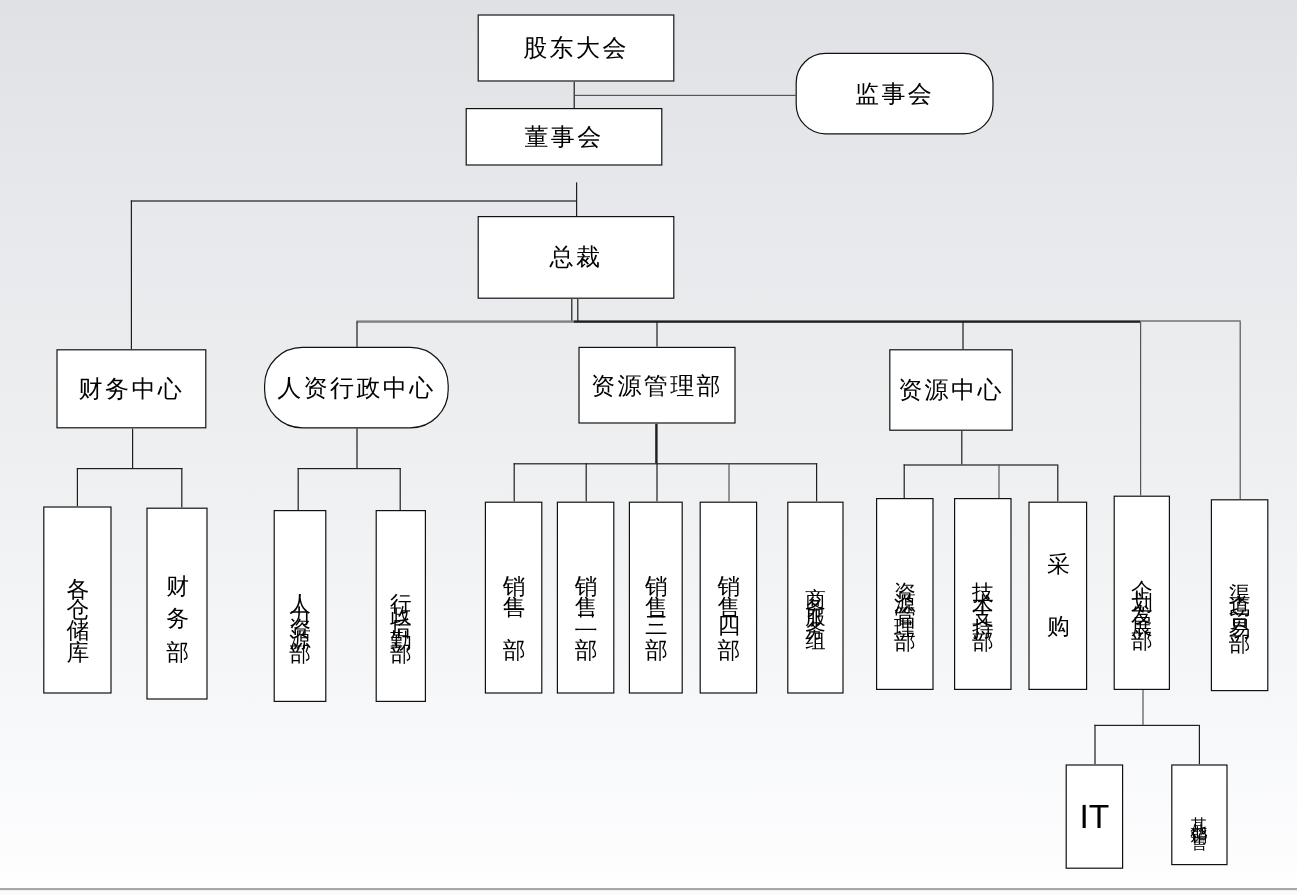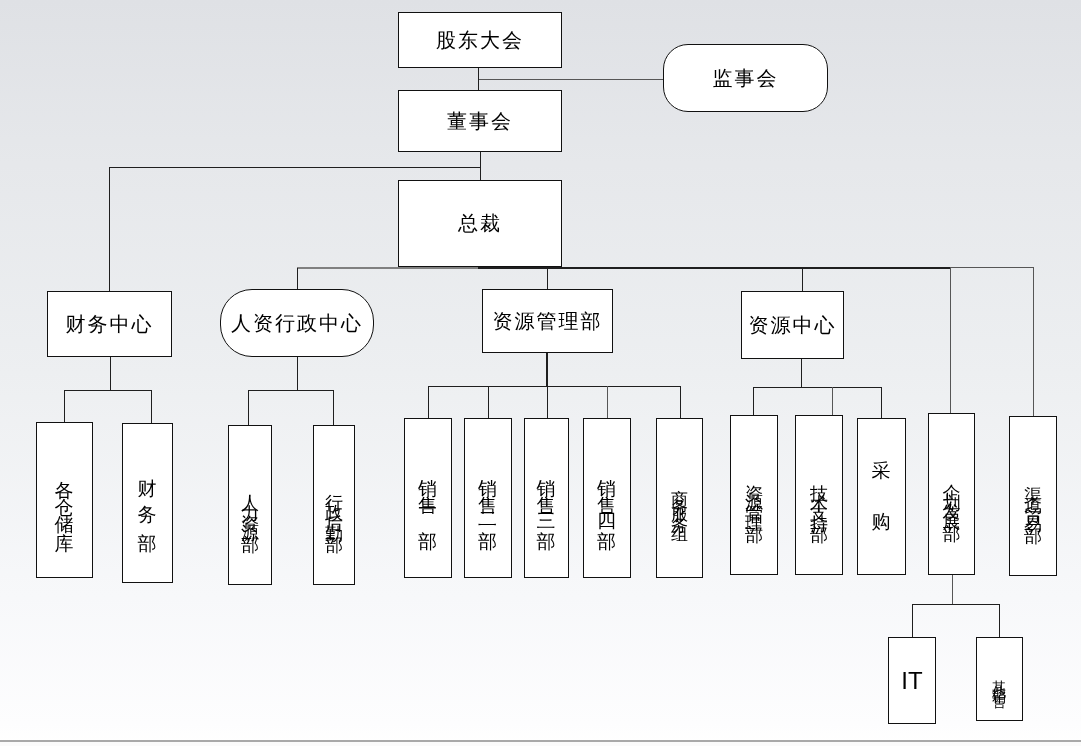--- a/index.html
+++ b/index.html
@@ -7,21 +7,21 @@
   #stage{
     position:relative;width:1081px;height:746px;overflow:hidden;
     background:linear-gradient(180deg,#dfe1e5 0%,#e6e8eb 22%,#edeff1 50%,#f7f8fa 80%,#fdfdfe 97%,#ffffff 100%);
   }
   .node{
     position:absolute;background:#ffffff;border:1.4px solid #111111;
     display:flex;align-items:center;justify-content:center;
     box-sizing:border-box;color:#000;
   }
   .h-text{font-size:20px;letter-spacing:2px;}
-  .latin{font-size:24px;letter-spacing:0;}
+  .latin{font-size:28px;letter-spacing:0;}
   .v span{writing-mode:vertical-rl;text-orientation:upright;line-height:1;}
   .v2 span{font-size:19px;letter-spacing:52px;}
   .v3 span{font-size:19px;letter-spacing:27px;}
   .v4 span{font-size:19px;letter-spacing:17px;}
   .v5 span{font-size:18px;letter-spacing:10px;}
   .v5s span{font-size:17px;letter-spacing:9px;}
   .v4xs span{font-size:14px;letter-spacing:5px;}
   .ln{position:absolute;background:#1f1f1f;}
   .ln.gray{background:#808080;}
   .ln.mid{background:#565656;}
@@ -82,24 +82,24 @@
   <div class="ln" style="left:912px;top:604px;width:87px;height:1.2px;"></div>
   <div class="ln" style="left:912px;top:604px;width:1.2px;height:33px;"></div>
   <div class="ln" style="left:998.5px;top:604px;width:1.2px;height:33px;"></div>
 
   <div class="node" style="left:398px;top:12px;width:164px;height:56px;">
     <span class="h-text">股东大会</span>
   </div>
   <div class="node" style="left:663px;top:44px;width:165px;height:68px;border-radius:25px;">
     <span class="h-text">监事会</span>
   </div>
-  <div class="node" style="left:398px;top:90px;width:164px;height:62px;">
+  <div class="node" style="left:388px;top:90px;width:164px;height:48px;">
     <span class="h-text">董事会</span>
   </div>
-  <div class="node" style="left:398px;top:180px;width:164px;height:87px;">
+  <div class="node" style="left:398px;top:180px;width:164px;height:69px;">
     <span class="h-text">总裁</span>
   </div>
 
   <div class="node" style="left:47px;top:291px;width:125px;height:66px;font-family:Liberation Mono, monospace;">
     <span class="h-text">财务中心</span>
   </div>
   <div class="node" style="left:220px;top:289px;width:154px;height:68px;border-radius:32px;">
     <span class="h-text">人资行政中心</span>
   </div>
   <div class="node" style="left:482px;top:289px;width:131px;height:64px;">

